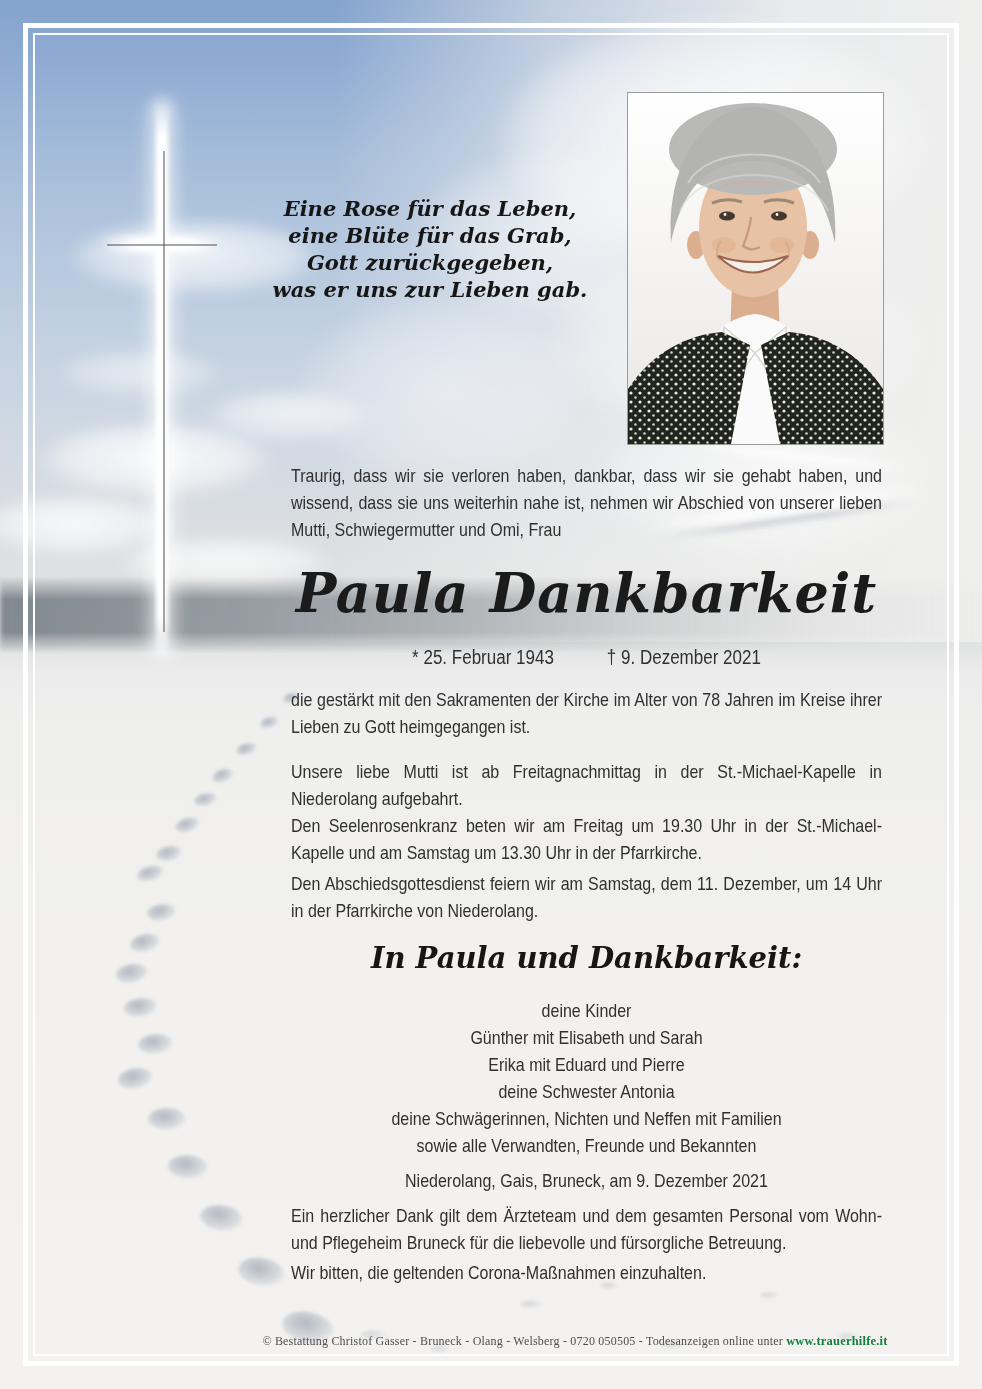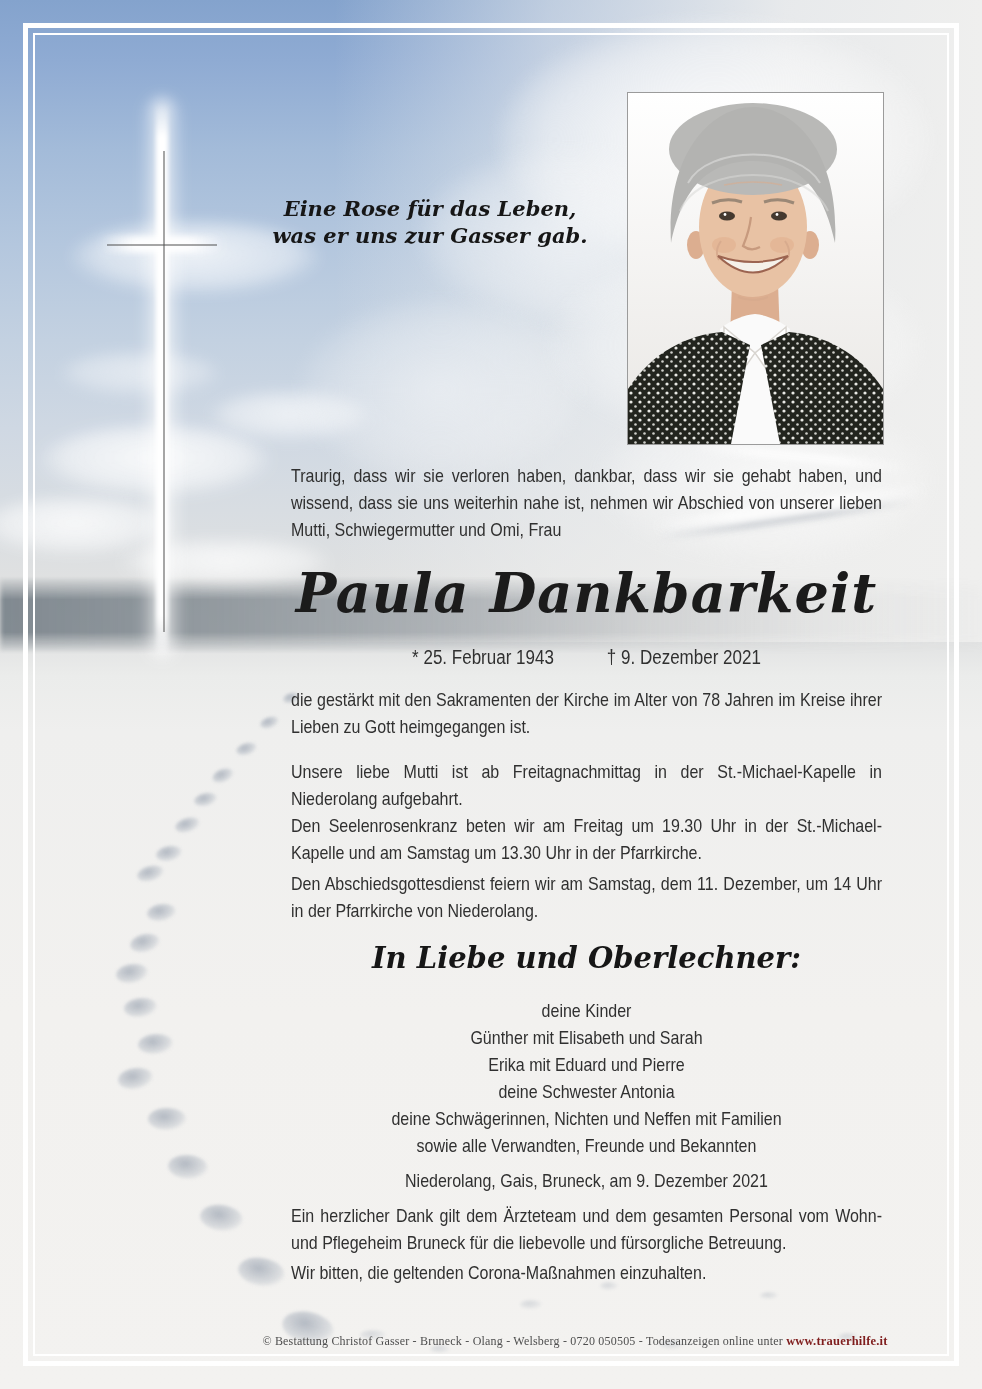--- a/index.html
+++ b/index.html
@@ -58,21 +58,21 @@
   .script{ font-family:"DejaVu Serif","Liberation Serif",serif; font-style:italic; font-weight:700; color:#161616; }
   .poem{ position:absolute; left:250px; top:195px; width:360px; text-align:center;
          font-size:21px; line-height:27px; }
   .name{ top:563px; font-size:54px; letter-spacing:1px; text-align:center; line-height:60px; color:#1b1b1b; }
   .dates{ top:646px; display:flex; justify-content:center; gap:53px; font-size:17px; color:#303030; }
   .closing-head{ top:941px; font-size:29px; text-align:center; }
   .mourners{ top:997px; text-align:center; }
   .place-date{ margin-top:7px; }
   .footer{ position:absolute; left:170px; top:1334px; width:810px; text-align:center;
            font-family:"Liberation Serif",serif; font-size:12px; color:#4e4e4e; letter-spacing:.2px; }
-  .footer b{ color:#7f1d1d; font-size:12.5px; }
+  .footer b{ color:#15803d; font-size:12.5px; }
 </style>
 </head>
 <body>
 
 <div class="page">
 
   <div class="sky"></div>
   <div class="snow"></div>
   <div class="treeline"></div>
 
@@ -178,38 +178,40 @@
       <path d="M93,148 Q86,158 91,167" stroke="#d8ab8e" stroke-width="2" fill="none"></path>
       <path d="M157,148 Q164,158 159,167" stroke="#d8ab8e" stroke-width="2" fill="none"></path>
       <path d="M90,163 Q125,196 160,163 Q125,175 90,163 Z" fill="#f5f1ea" stroke="#9c6450" stroke-width="2"></path>
       <path d="M110,204 Q125,210 140,204" stroke="#d8ab8e" stroke-width="2" fill="none"></path>
       <path d="M96,92 Q125,86 154,92" stroke="#d8ab8e" stroke-width="1.5" fill="none" opacity=".6"></path>
     </svg>
   </div>
 
   <div class="poem script">
     <div>Eine Rose für das Leben,</div>
-    <div>was er uns zur Gasser gab.</div>
+    <div>eine Blüte für das Grab,</div>
+    <div>Gott zurückgegeben,</div>
+    <div>was er uns zur Lieben gab.</div>
   </div>
 
   <div class="col cond body-text" style="top:462px">Traurig, dass wir sie verloren haben, dankbar, dass wir sie gehabt haben, und wissend, dass sie uns weiterhin nahe ist, nehmen wir Abschied von unserer lieben Mutti, Schwiegermutter und Omi, Frau</div>
 
   <div class="col script name" style="position:absolute">Paula Dankbarkeit</div>
 
   <div class="col cond dates">
     <span>* 25. Februar 1943</span>
     <span>† 9. Dezember 2021</span>
   </div>
 
   <div class="col cond body-text" style="top:686px">die gestärkt mit den Sakramenten der Kirche im Alter von 78 Jahren im Kreise ihrer Lieben zu Gott heimgegangen ist.</div>
   <div class="col cond body-text" style="top:758px">Unsere liebe Mutti ist ab Freitagnachmittag in der St.-Michael-Kapelle in Niederolang aufgebahrt.</div>
   <div class="col cond body-text" style="top:812px">Den Seelenrosenkranz beten wir am Freitag um 19.30 Uhr in der St.-Michael-Kapelle und am Samstag um 13.30 Uhr in der Pfarrkirche.</div>
   <div class="col cond body-text" style="top:870px">Den Abschiedsgottesdienst feiern wir am Samstag, dem 11. Dezember, um 14 Uhr in der Pfarrkirche von Niederolang.</div>
 
-  <div class="col script closing-head" style="position:absolute">In Liebe und Oberlechner:</div>
+  <div class="col script closing-head" style="position:absolute">In Paula und Dankbarkeit:</div>
 
   <div class="col cond body-text mourners center">
     <div>deine Kinder</div>
     <div>Günther mit Elisabeth und Sarah</div>
     <div>Erika mit Eduard und Pierre</div>
     <div>deine Schwester Antonia</div>
     <div>deine Schwägerinnen, Nichten und Neffen mit Familien</div>
     <div>sowie alle Verwandten, Freunde und Bekannten</div>
     <div class="place-date">Niederolang, Gais, Bruneck, am 9. Dezember 2021</div>
   </div>

